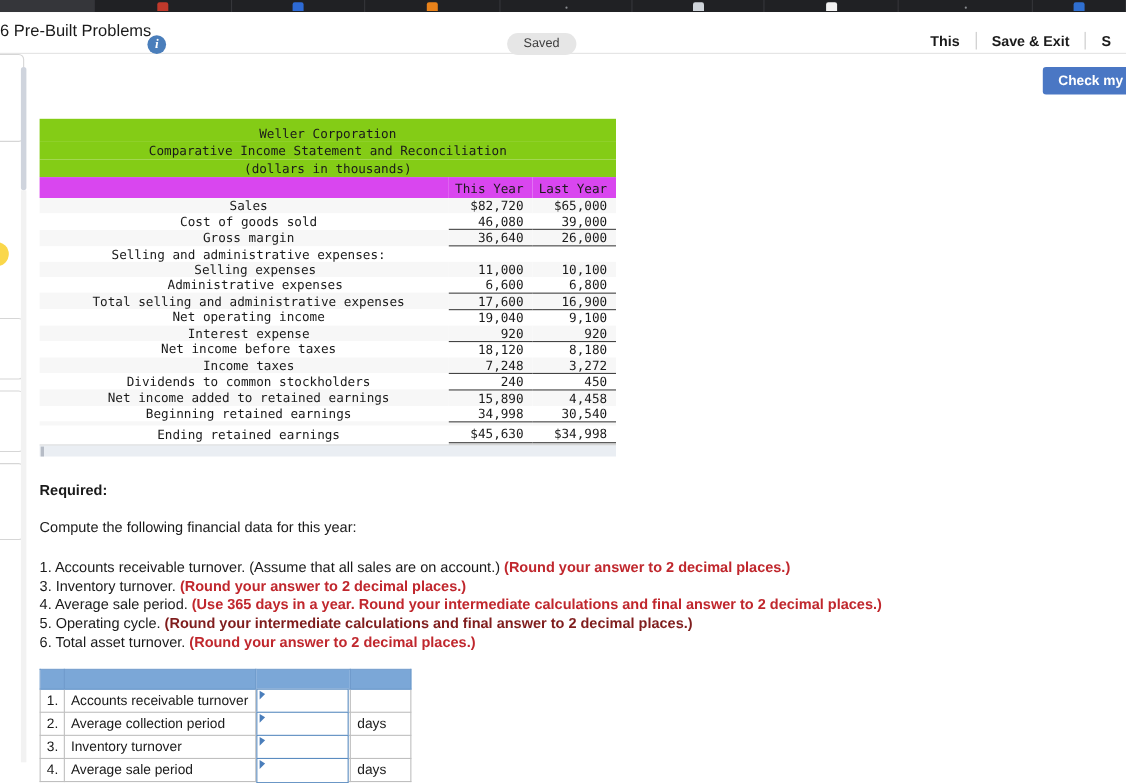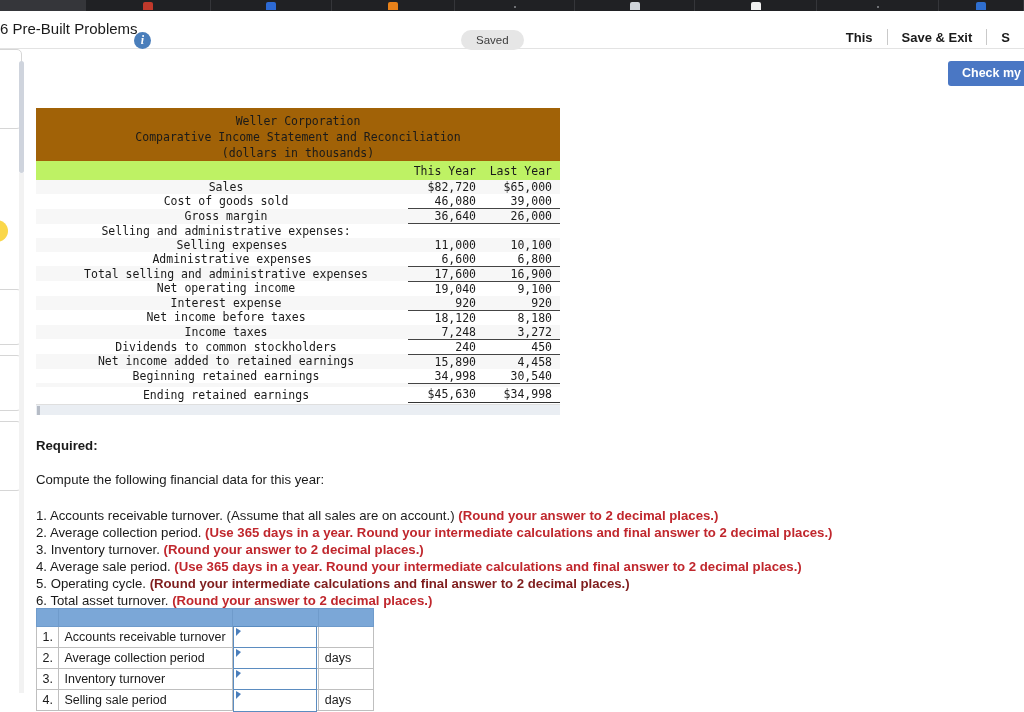--- a/index.html
+++ b/index.html
@@ -126,28 +126,28 @@
     width: 524px;
   }
   .fin-table {
     width: 524px;
     border-collapse: collapse;
     font-family: "DejaVu Sans Mono", "Liberation Mono", monospace;
     font-size: 11.5px;
     color: #1a1a1a;
   }
   .fin-table .title-row td {
-    background: #a16207;
+    background: #84cc16;
     text-align: center;
     padding: 1px 0;
     font-size: 11.5px;
   }
   .fin-table .title-row.first td { padding-top: 6px; }
   .fin-table .hdr-row td {
-    background: #bef264;
+    background: #d946ef;
     padding: 3px 0 2px 0;
   }
   .fin-table td.lbl { padding-left: 8px; text-align: center; }
   .fin-table td.lbl.ind1 { padding-left: 20px; }
   .fin-table td.num {
     text-align: right; width: 76px; padding-right: 8px;
     white-space: nowrap;
   }
   .fin-table tbody tr:nth-child(odd) td { background: #f7f7f7; }
   .fin-table tbody tr:nth-child(even) td { background: #ffffff; }
@@ -381,21 +381,20 @@
 </div>
 <div class="fin-hscroll">
   <div class="thumb"></div>
 </div>
 
 <div class="required">
   <div class="req-title">Required:</div>
   <div class="req-sub">Compute the following financial data for this year:</div>
   <div class="req-list" id="req-list">
       <div class="item"><span>1.</span> <span>Accounts receivable turnover. (Assume that all sales are on account.) </span><span class="red" style="color: rgb(192, 39, 45);">(Round your answer to 2 decimal places.)</span></div>
-      <div class="item"><span>2.</span> <span>Average collection period. </span><span class="red" style="color: rgb(192, 39, 45);">(Use 365 days in a year. Round your intermediate calculations and final answer to 2 decimal places.)</span></div>
       <div class="item"><span>3.</span> <span>Inventory turnover. </span><span class="red" style="color: rgb(192, 39, 45);">(Round your answer to 2 decimal places.)</span></div>
       <div class="item"><span>4.</span> <span>Average sale period. </span><span class="red" style="color: rgb(192, 39, 45);">(Use 365 days in a year. Round your intermediate calculations and final answer to 2 decimal places.)</span></div>
       <div class="item"><span>5.</span> <span>Operating cycle. </span><span class="red" style="color: #7f1d1d;">(Round your intermediate calculations and final answer to 2 decimal places.)</span></div>
       <div class="item"><span>6.</span> <span>Total asset turnover. </span><span class="red" style="color: rgb(192, 39, 45);">(Round your answer to 2 decimal places.)</span></div>
     </div>
 </div>
 
 <div class="ans-wrap">
   <table class="ans-table">
     <thead>
@@ -432,21 +431,21 @@
           <td class="c-lbl">Inventory turnover</td>
           <td class="c-in">
             <div class="ans-input">
               <div class="ans-caret"></div>
             </div>
           </td>
           <td class="c-unit"></td>
         </tr>
         <tr>
           <td class="c-num">4.</td>
-          <td class="c-lbl">Selling sale period</td>
+          <td class="c-lbl">Average sale period</td>
           <td class="c-in">
             <div class="ans-input">
               <div class="ans-caret"></div>
             </div>
           </td>
           <td class="c-unit">days</td>
         </tr>
       </tbody>
   </table>
 </div>

